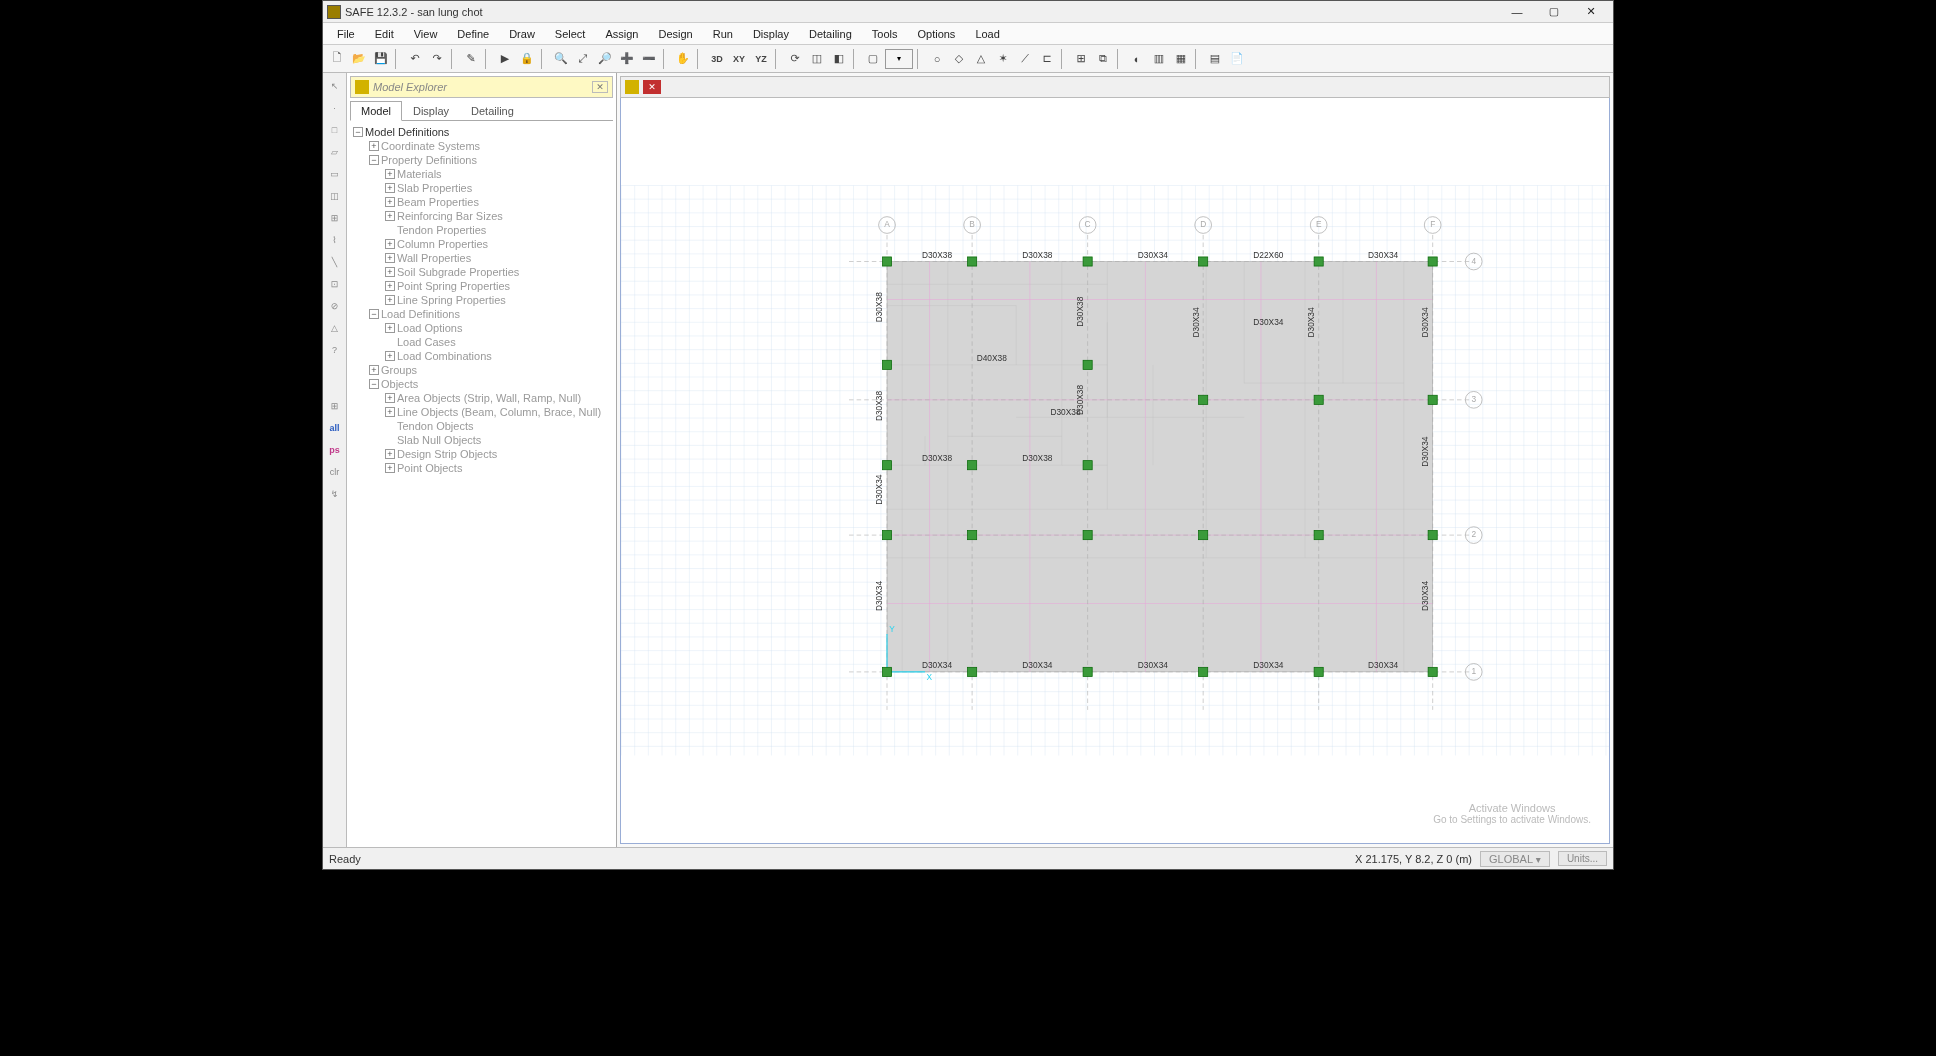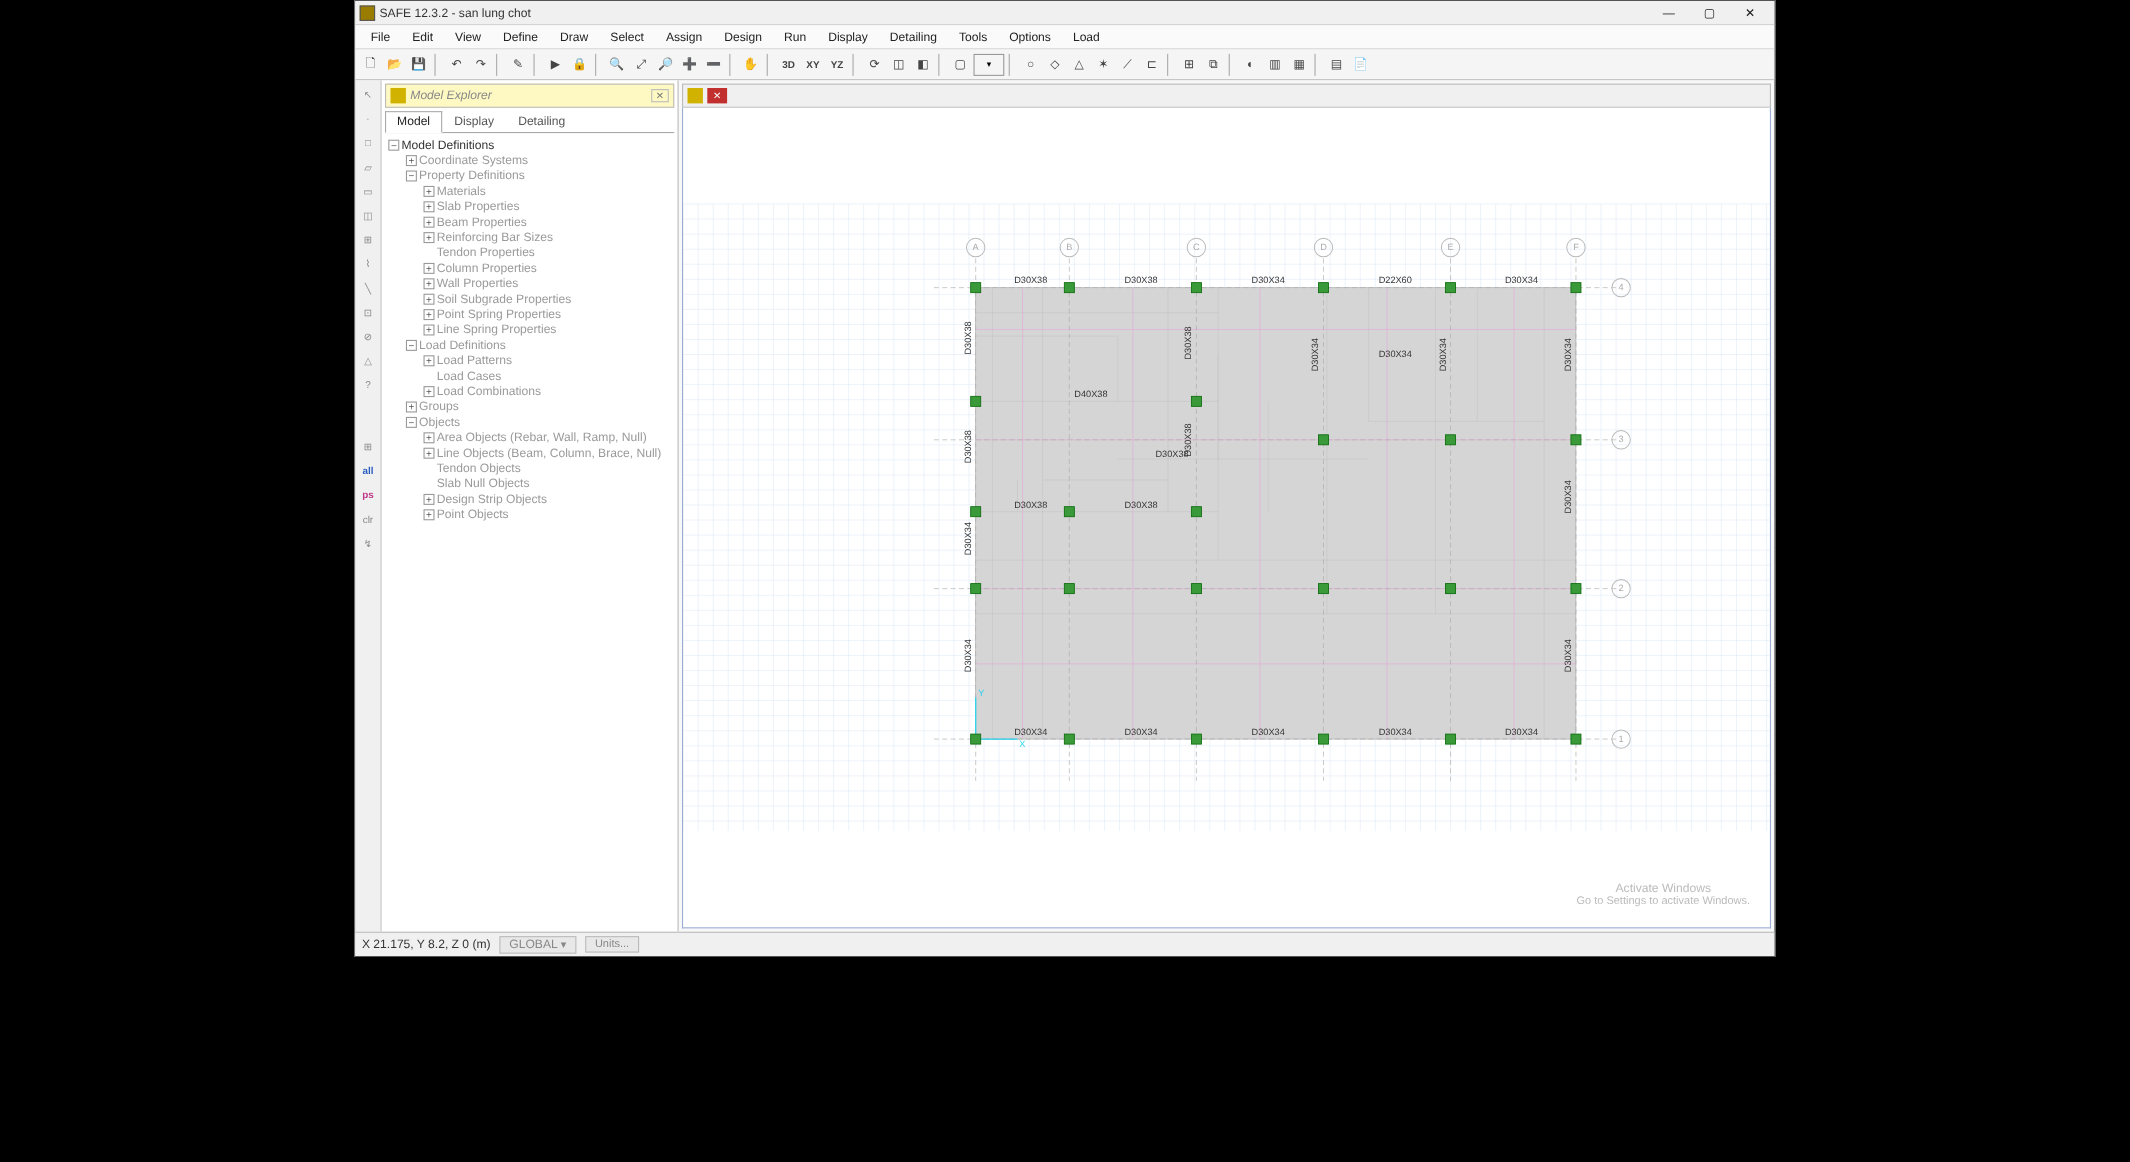--- a/index.html
+++ b/index.html
@@ -239,41 +239,41 @@
         <div class="row ind2">
             <span class="tg">+</span>
             <span class="label">Line Spring Properties</span>
           </div>
         <div class="row ind1">
             <span class="tg">−</span>
             <span class="label">Load Definitions</span>
           </div>
         <div class="row ind2">
             <span class="tg">+</span>
-            <span class="label">Load Patterns</span>
+            <span class="label">Load Options</span>
           </div>
         <div class="row ind2">
             <span class="tg leaf"></span>
             <span class="label">Load Cases</span>
           </div>
         <div class="row ind2">
             <span class="tg">+</span>
             <span class="label">Load Combinations</span>
           </div>
         <div class="row ind1">
             <span class="tg">+</span>
             <span class="label">Groups</span>
           </div>
         <div class="row ind1">
             <span class="tg">−</span>
             <span class="label">Objects</span>
           </div>
         <div class="row ind2">
             <span class="tg">+</span>
-            <span class="label">Area Objects (Rebar, Wall, Ramp, Null)</span>
+            <span class="label">Area Objects (Strip, Wall, Ramp, Null)</span>
           </div>
         <div class="row ind2">
             <span class="tg">+</span>
             <span class="label">Line Objects (Beam, Column, Brace, Null)</span>
           </div>
         <div class="row ind2">
             <span class="tg leaf"></span>
             <span class="label">Tendon Objects</span>
           </div>
         <div class="row ind2">
@@ -535,17 +535,18 @@
           </svg>
         <div class="watermark">
           <div>Activate Windows</div>
           <div class="sub">Go to Settings to activate Windows.</div>
         </div>
       </div>
     </div>
   </div>
 
   <div class="status-bar">
+    <span class="sleft">Ready</span>
     <span class="sval">X 21.175,  Y 8.2,  Z 0  (m)</span>
     <span class="sbox"><span>GLOBAL</span> ▾</span>
     <span class="sbox">Units...</span>
   </div>
 </div>
 
 </body></html>

